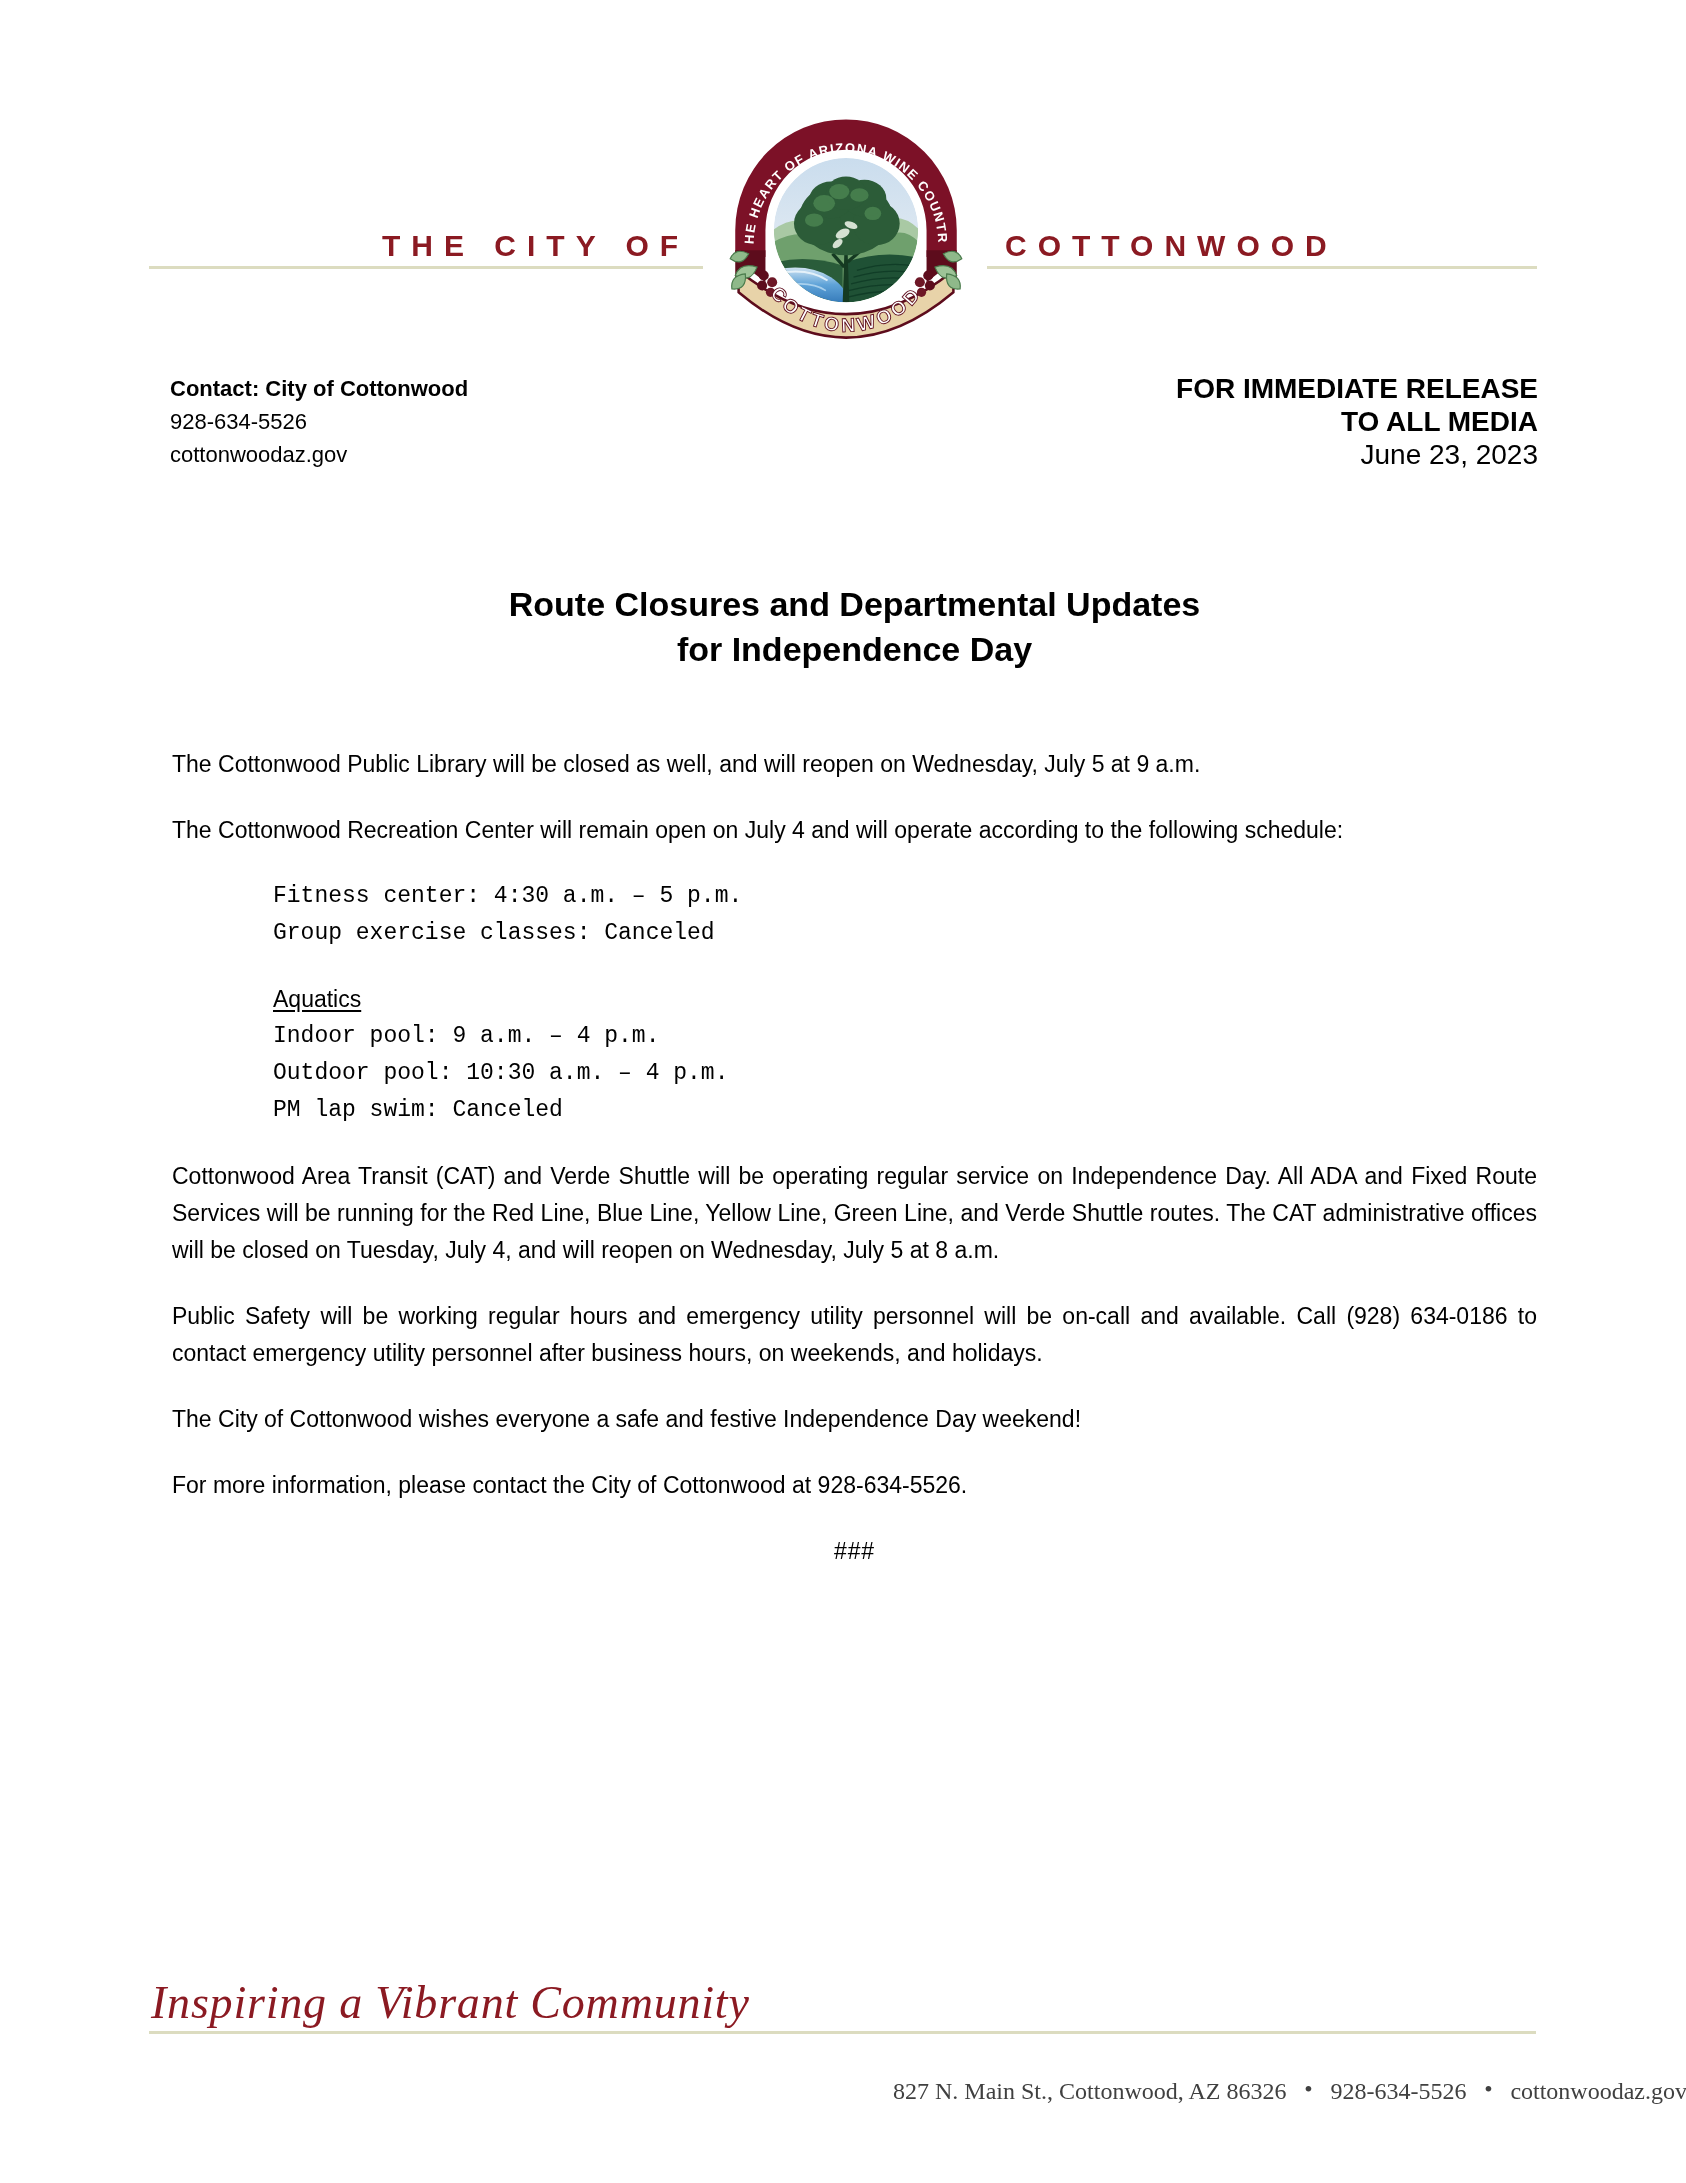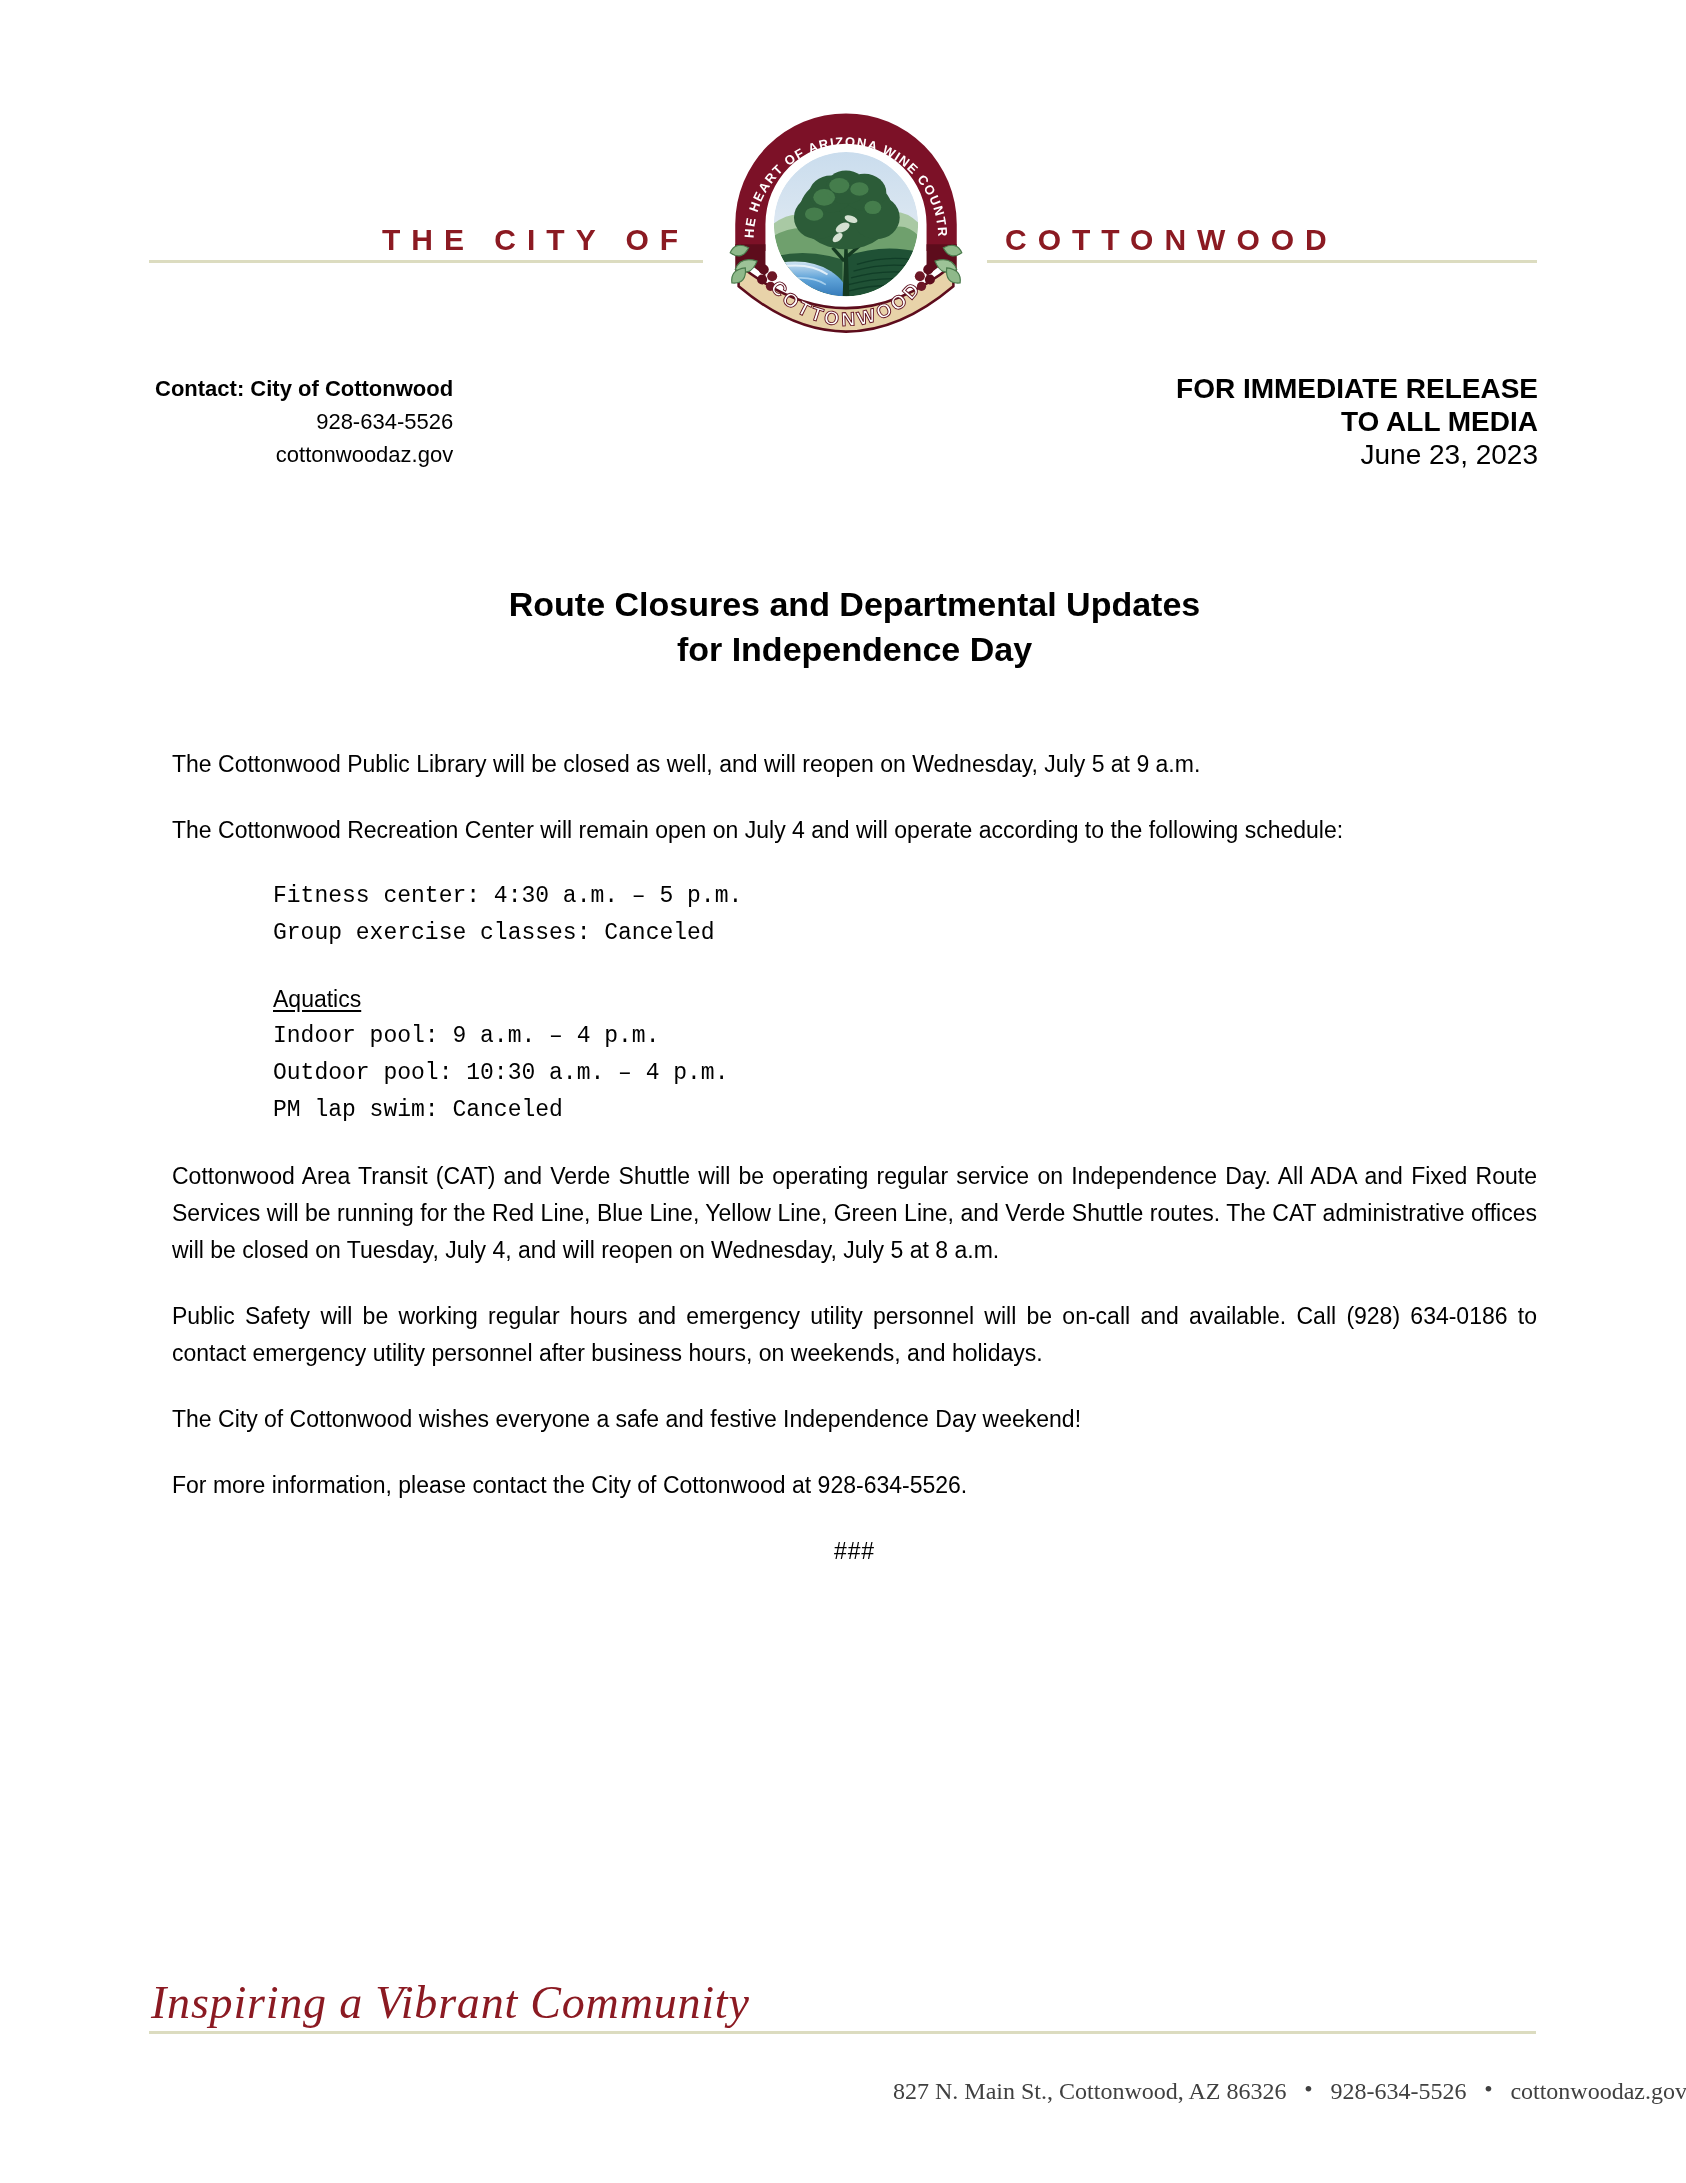--- a/index.html
+++ b/index.html
@@ -20,21 +20,21 @@
     position: absolute;
     inset: 0;
     background: #ffffff;
   }
 
   
   .masthead {
     position: absolute;
     left: 0;
     right: 0;
-    top: 48px;
+    top: 54px;
     height: 252px;
   }
   .head-rule {
     position: absolute;
     top: 212px;
     height: 2.5px;
     background: #dcdcc0;
   }
   .head-rule.left  { left: 149px;  width: 554px; }
   .head-rule.right { left: 987px; width: 550px; }
@@ -58,25 +58,24 @@
     left: 720px;
     top: 52px;
     width: 252px;
     height: 245px;
   }
   .seal svg { display: block; width: 252px; height: 245px; }
 
   
   .contact-block {
     position: absolute;
-    left: 155px;
+    left: 170px;
     top: 372px;
     font-size: 22px;
     line-height: 33px;
-    text-align: right;
   }
   .contact-block .bold { font-weight: 700; }
 
   .release-block {
     position: absolute;
     right: 149px;
     top: 372px;
     font-size: 28px;
     line-height: 33px;
     text-align: right;

